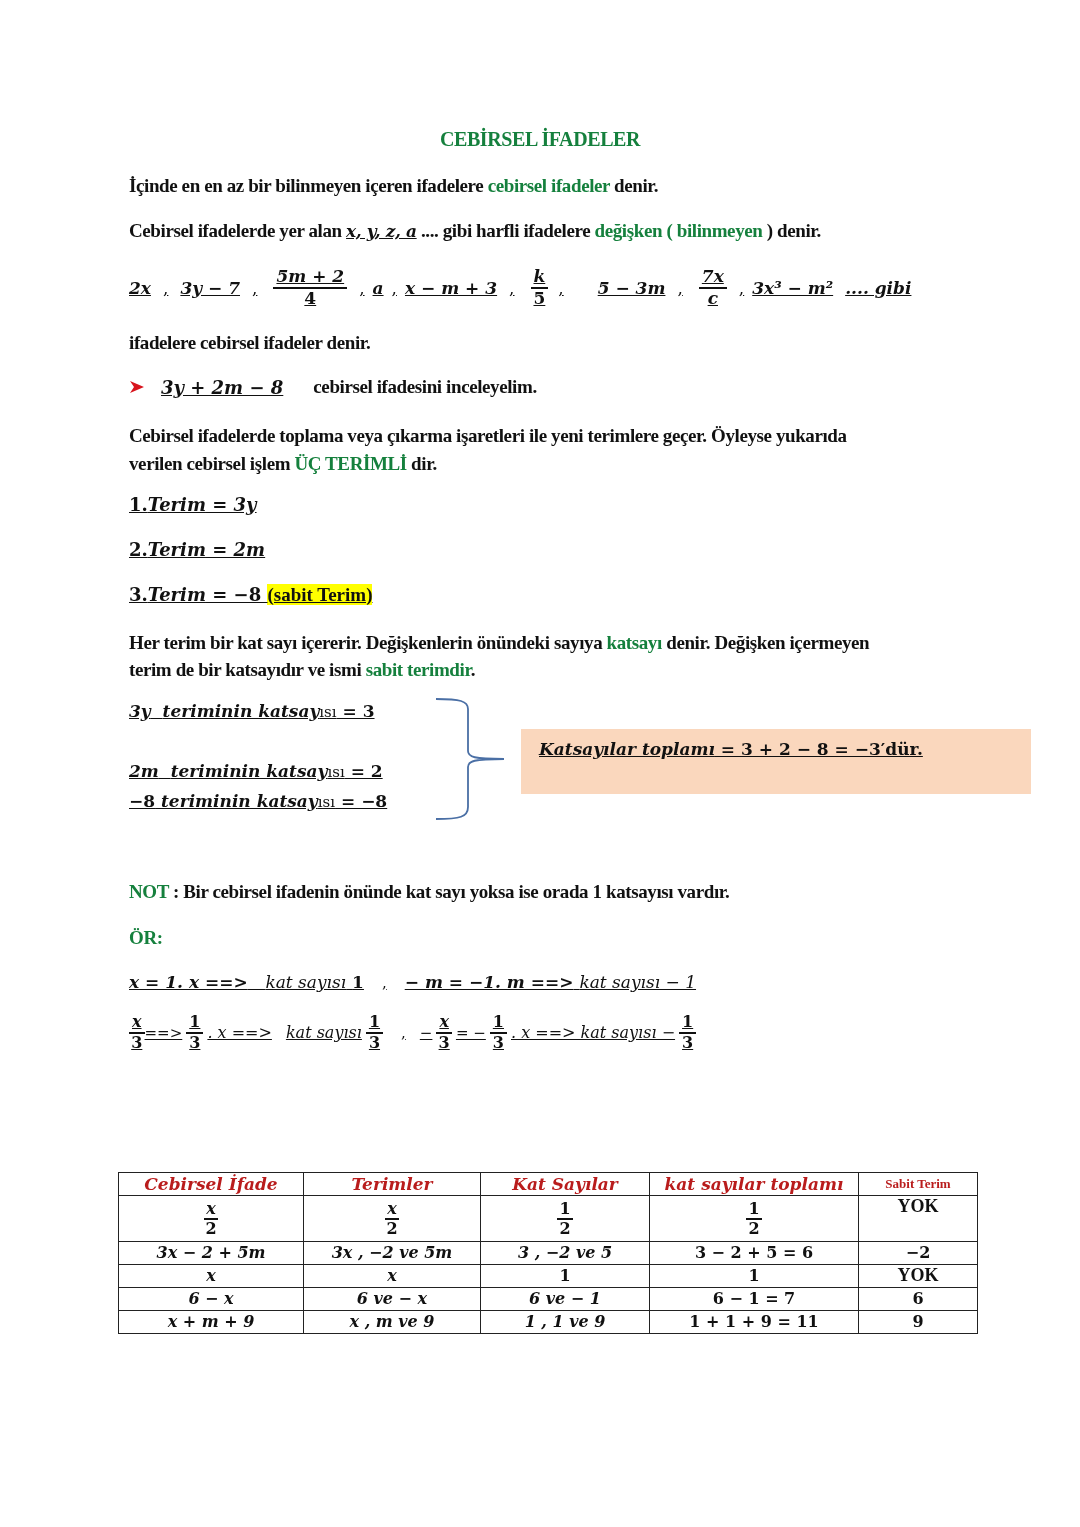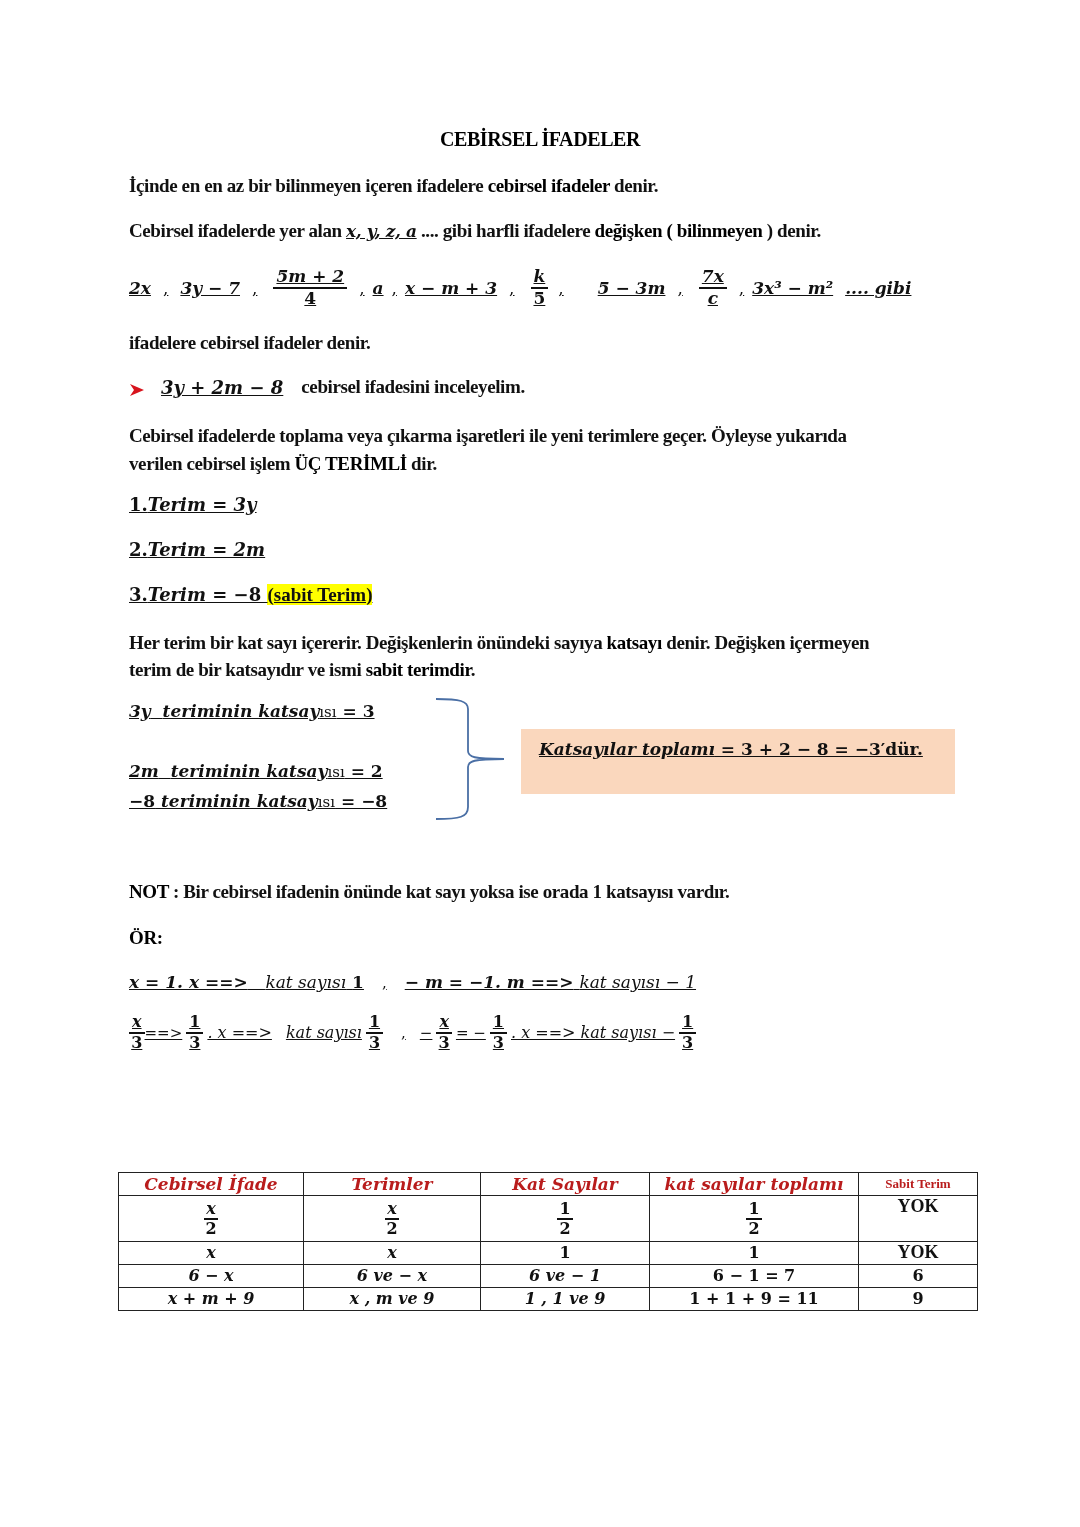--- a/index.html
+++ b/index.html
@@ -1,29 +1,29 @@
 <!DOCTYPE html>
 <html><head>
 <meta charset="utf-8">
 <style>
   html, body { margin: 0; padding: 0; background: #ffffff; }
   body { width: 1080px; height: 1527px; position: relative; overflow: hidden;
          font-family: "Liberation Serif", serif; color: #111; }
   .abs { position: absolute; }
   .txt { font-size: 19px; font-weight: bold; letter-spacing: -0.4px; white-space: nowrap; }
-  .red { color: #000000; }
+  .red { color: #15803d; }
   .math { font-family: "DejaVu Serif", serif; font-weight: bold; font-size: 17px; white-space: nowrap; text-decoration: underline; }
   .mi { font-style: italic; }
   .title { left: 0; width: 1080px; text-align: center; top: 128px; font-size: 20px; }
   .frac { display: inline-flex; flex-direction: column; align-items: center; vertical-align: middle; margin: 0 4px; line-height: 1.05; }
   .frac .num { border-bottom: 2px solid #111; padding: 0 3px 1px; }
   .frac .den { padding-top: 1px; }
   .sep { margin: 0 12px; font-weight: normal; }
   .hl { background: #ffff00; font-family: "Liberation Serif", serif; font-weight: bold; font-size: 19px; }
-  .note-box { left: 521px; top: 729px; width: 434px; height: 65px; background: #fad7bd; }
+  .note-box { left: 521px; top: 729px; width: 510px; height: 65px; background: #fad7bd; }
   .note-box .math { position: absolute; left: 18px; top: 10px; font-size: 17px; }
   .norm { font-weight: normal; font-family: "DejaVu Serif", serif; font-size: 15px; }
   .it-norm { font-style: italic; font-weight: normal; font-family: "DejaVu Serif", serif; }
   table.grid { position: absolute; left: 118px; top: 1172px; border-collapse: collapse; }
   table.grid td, table.grid th { border: 1.5px solid #222; text-align: center; padding: 0 4px;
         font-family: "DejaVu Serif", serif; font-weight: bold; font-size: 16px; height: 22px; line-height: 20px; }
   table.grid th { color: #b91c1c; font-style: italic; font-size: 17px; }
   table.grid th.plain { font-style: normal; font-family: "Liberation Serif", serif; font-size: 13px; margin-left: 17px; }
   table.grid td.yok { font-family: "Liberation Serif", serif; font-size: 18px; vertical-align: top; }
   .cfrac { display: inline-flex; flex-direction: column; align-items: center; line-height: 18px; }
@@ -67,26 +67,26 @@
       <span class="num mi">7x</span>
       <span class="den mi">c</span>
     </span>
     <span class="sep" style="margin:0 8px">,</span>
   <span class="mi">3x³ − m²</span>
   <span class="mi" style="margin-left:12px">.... gibi</span>
 </div>
 
 <div class="abs txt" style="left:129px; top:332px;">ifadelere   cebirsel ifadeler denir.</div>
 
-<div class="abs" style="left:129px; top:376px; display:flex; align-items:flex-end;">
+<div class="abs" style="left:129px; top:376px; display:flex; align-items:center;">
   <svg width="16" height="16" viewBox="0 0 16 16">
       <path d="M1 2 L15 8 L1 14 L5 8 Z" fill="#d8141d"></path>
     </svg>
   <span class="math mi" style="margin-left:16px; font-size:18px">3y + 2m − 8</span>
-  <span class="txt" style="margin-left:18px">cebirsel ifadesini inceleyelim.</span>
+  <span class="txt" style="margin-left:30px">cebirsel ifadesini inceleyelim.</span>
 </div>
 
 <div class="abs txt" style="left:129px; top:422px; line-height:28px;">
   <div>Cebirsel ifadelerde toplama veya çıkarma işaretleri ile yeni terimlere geçer. Öyleyse yukarıda</div>
   <div><span>verilen cebirsel işlem </span><span class="red">ÜÇ TERİMLİ</span><span> dir.</span></div>
 </div>
 
 <div class="abs math" style="left:129px; top:494px; font-size:18px;">
   <span>1.</span><span class="mi">Terim</span><span class="mi"> =  3y</span>
 </div>
@@ -188,20 +188,27 @@
             <span class="num">1</span>
             <span>2</span>
           </span></td>
       <td><span class="cfrac">
             <span class="num">1</span>
             <span>2</span>
           </span></td>
       <td class="yok">YOK</td>
     </tr>
     <tr>
+      <td class="mi">3x − 2 + 5m</td>
+      <td class="mi">3x , −2  ve  5m</td>
+      <td class="mi">3  , −2  ve 5</td>
+      <td>3 − 2 + 5 = 6</td>
+      <td>−2</td>
+    </tr>
+    <tr>
       <td class="mi">x</td>
       <td class="mi">x</td>
       <td>1</td>
       <td>1</td>
       <td class="yok">YOK</td>
     </tr>
     <tr>
       <td class="mi">6 − x</td>
       <td class="mi">6  ve − x</td>
       <td class="mi">6   ve  − 1</td>

